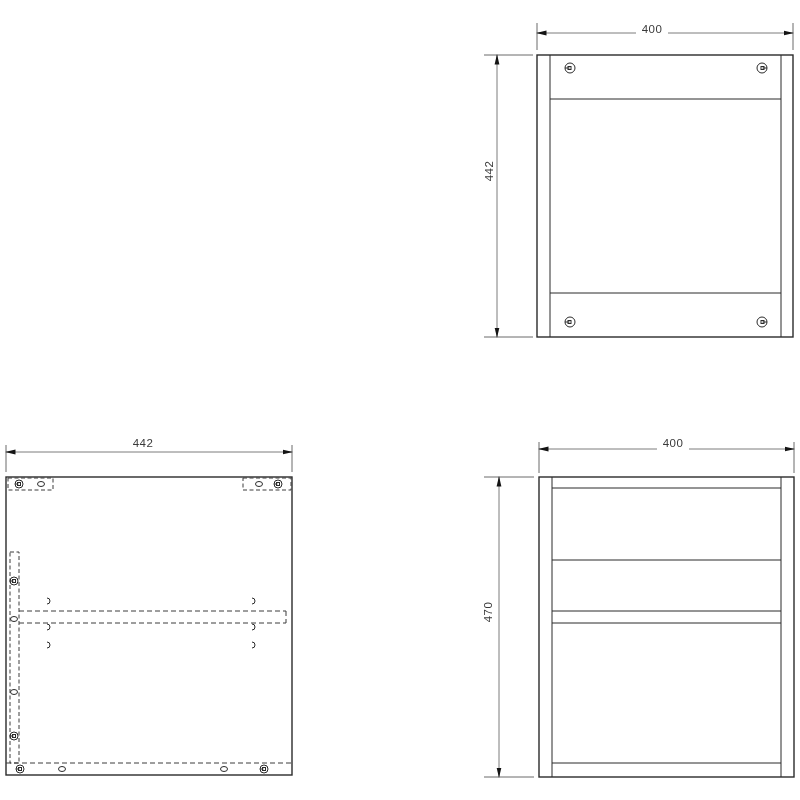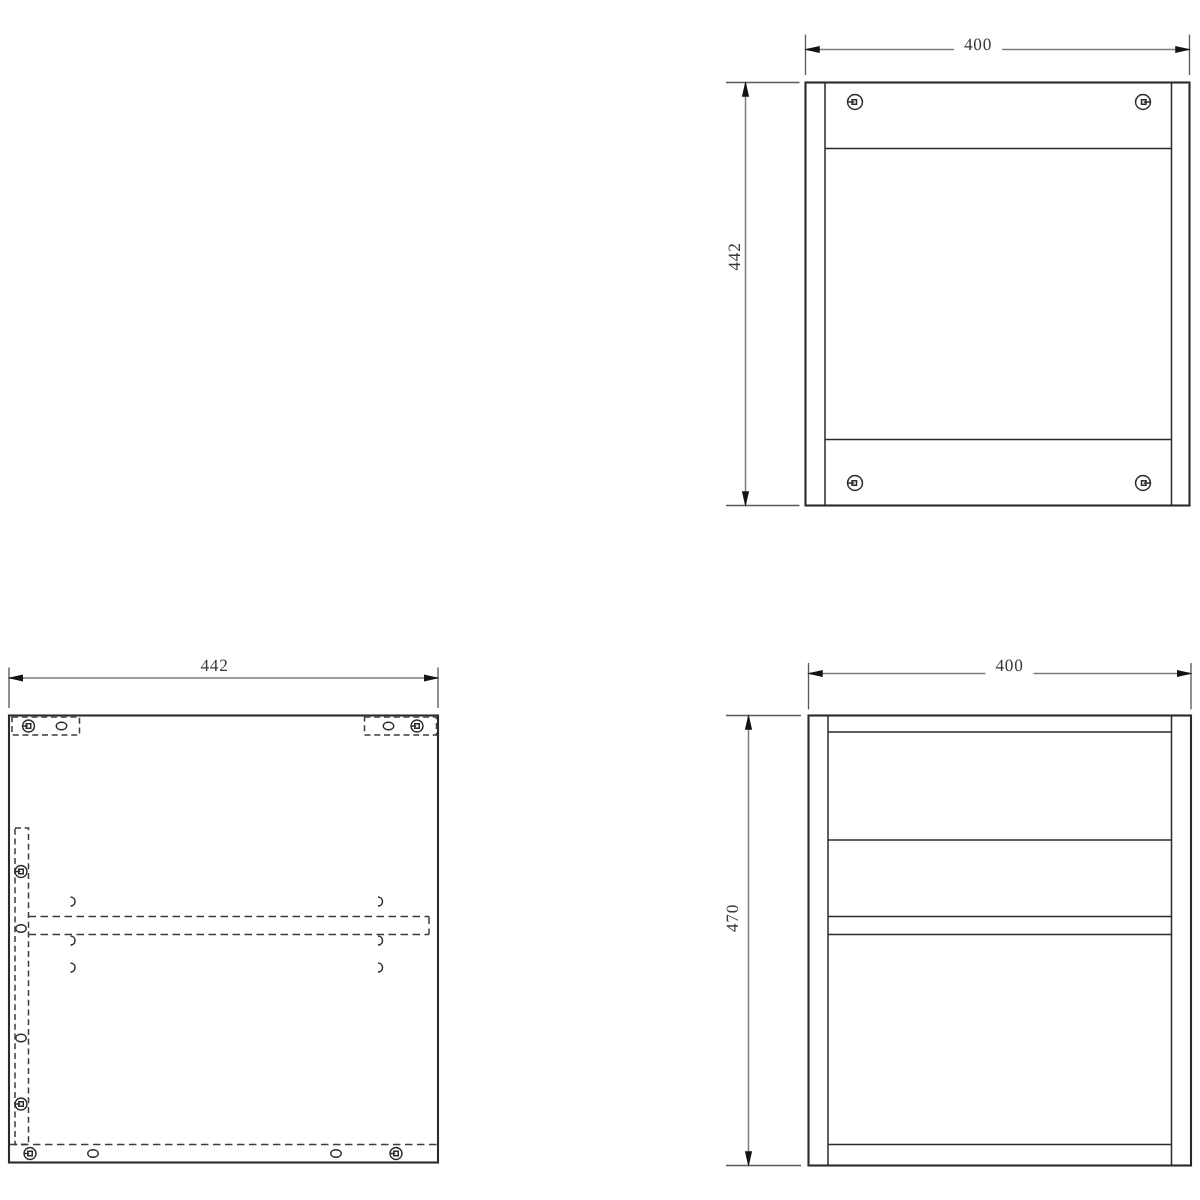--- a/index.html
+++ b/index.html
@@ -1,20 +1,20 @@
 <!DOCTYPE html>
 <html><head>
 <meta charset="utf-8">
 <style>
   html,body{margin:0;padding:0;background:#ffffff;}
   .canvas{
     position:relative;
     width:800px;height:800px;
     background:#ffffff;
-    font-family:Liberation Serif, serif;
+    font-family:Liberation Sans, sans-serif;
     overflow:hidden;
   }
   svg{position:absolute;left:0;top:0;}
   .edge      {stroke:#2b2b2b;stroke-width:1.4;fill:none;}
   .inner     {stroke:#2b2b2b;stroke-width:1;fill:none;}
   .hidden-ln {stroke:#3c3c3c;stroke-width:1;fill:none;stroke-dasharray:5 3;}
   .hidden-bx {stroke:#3c3c3c;stroke-width:1;fill:none;stroke-dasharray:4 2.5;}
   .dim       {stroke:#7d7d7d;stroke-width:1;fill:none;}
   .ext       {stroke:#5a5a5a;stroke-width:0.9;fill:none;}
   .sym       {stroke:#2b2b2b;stroke-width:1;fill:none;}

